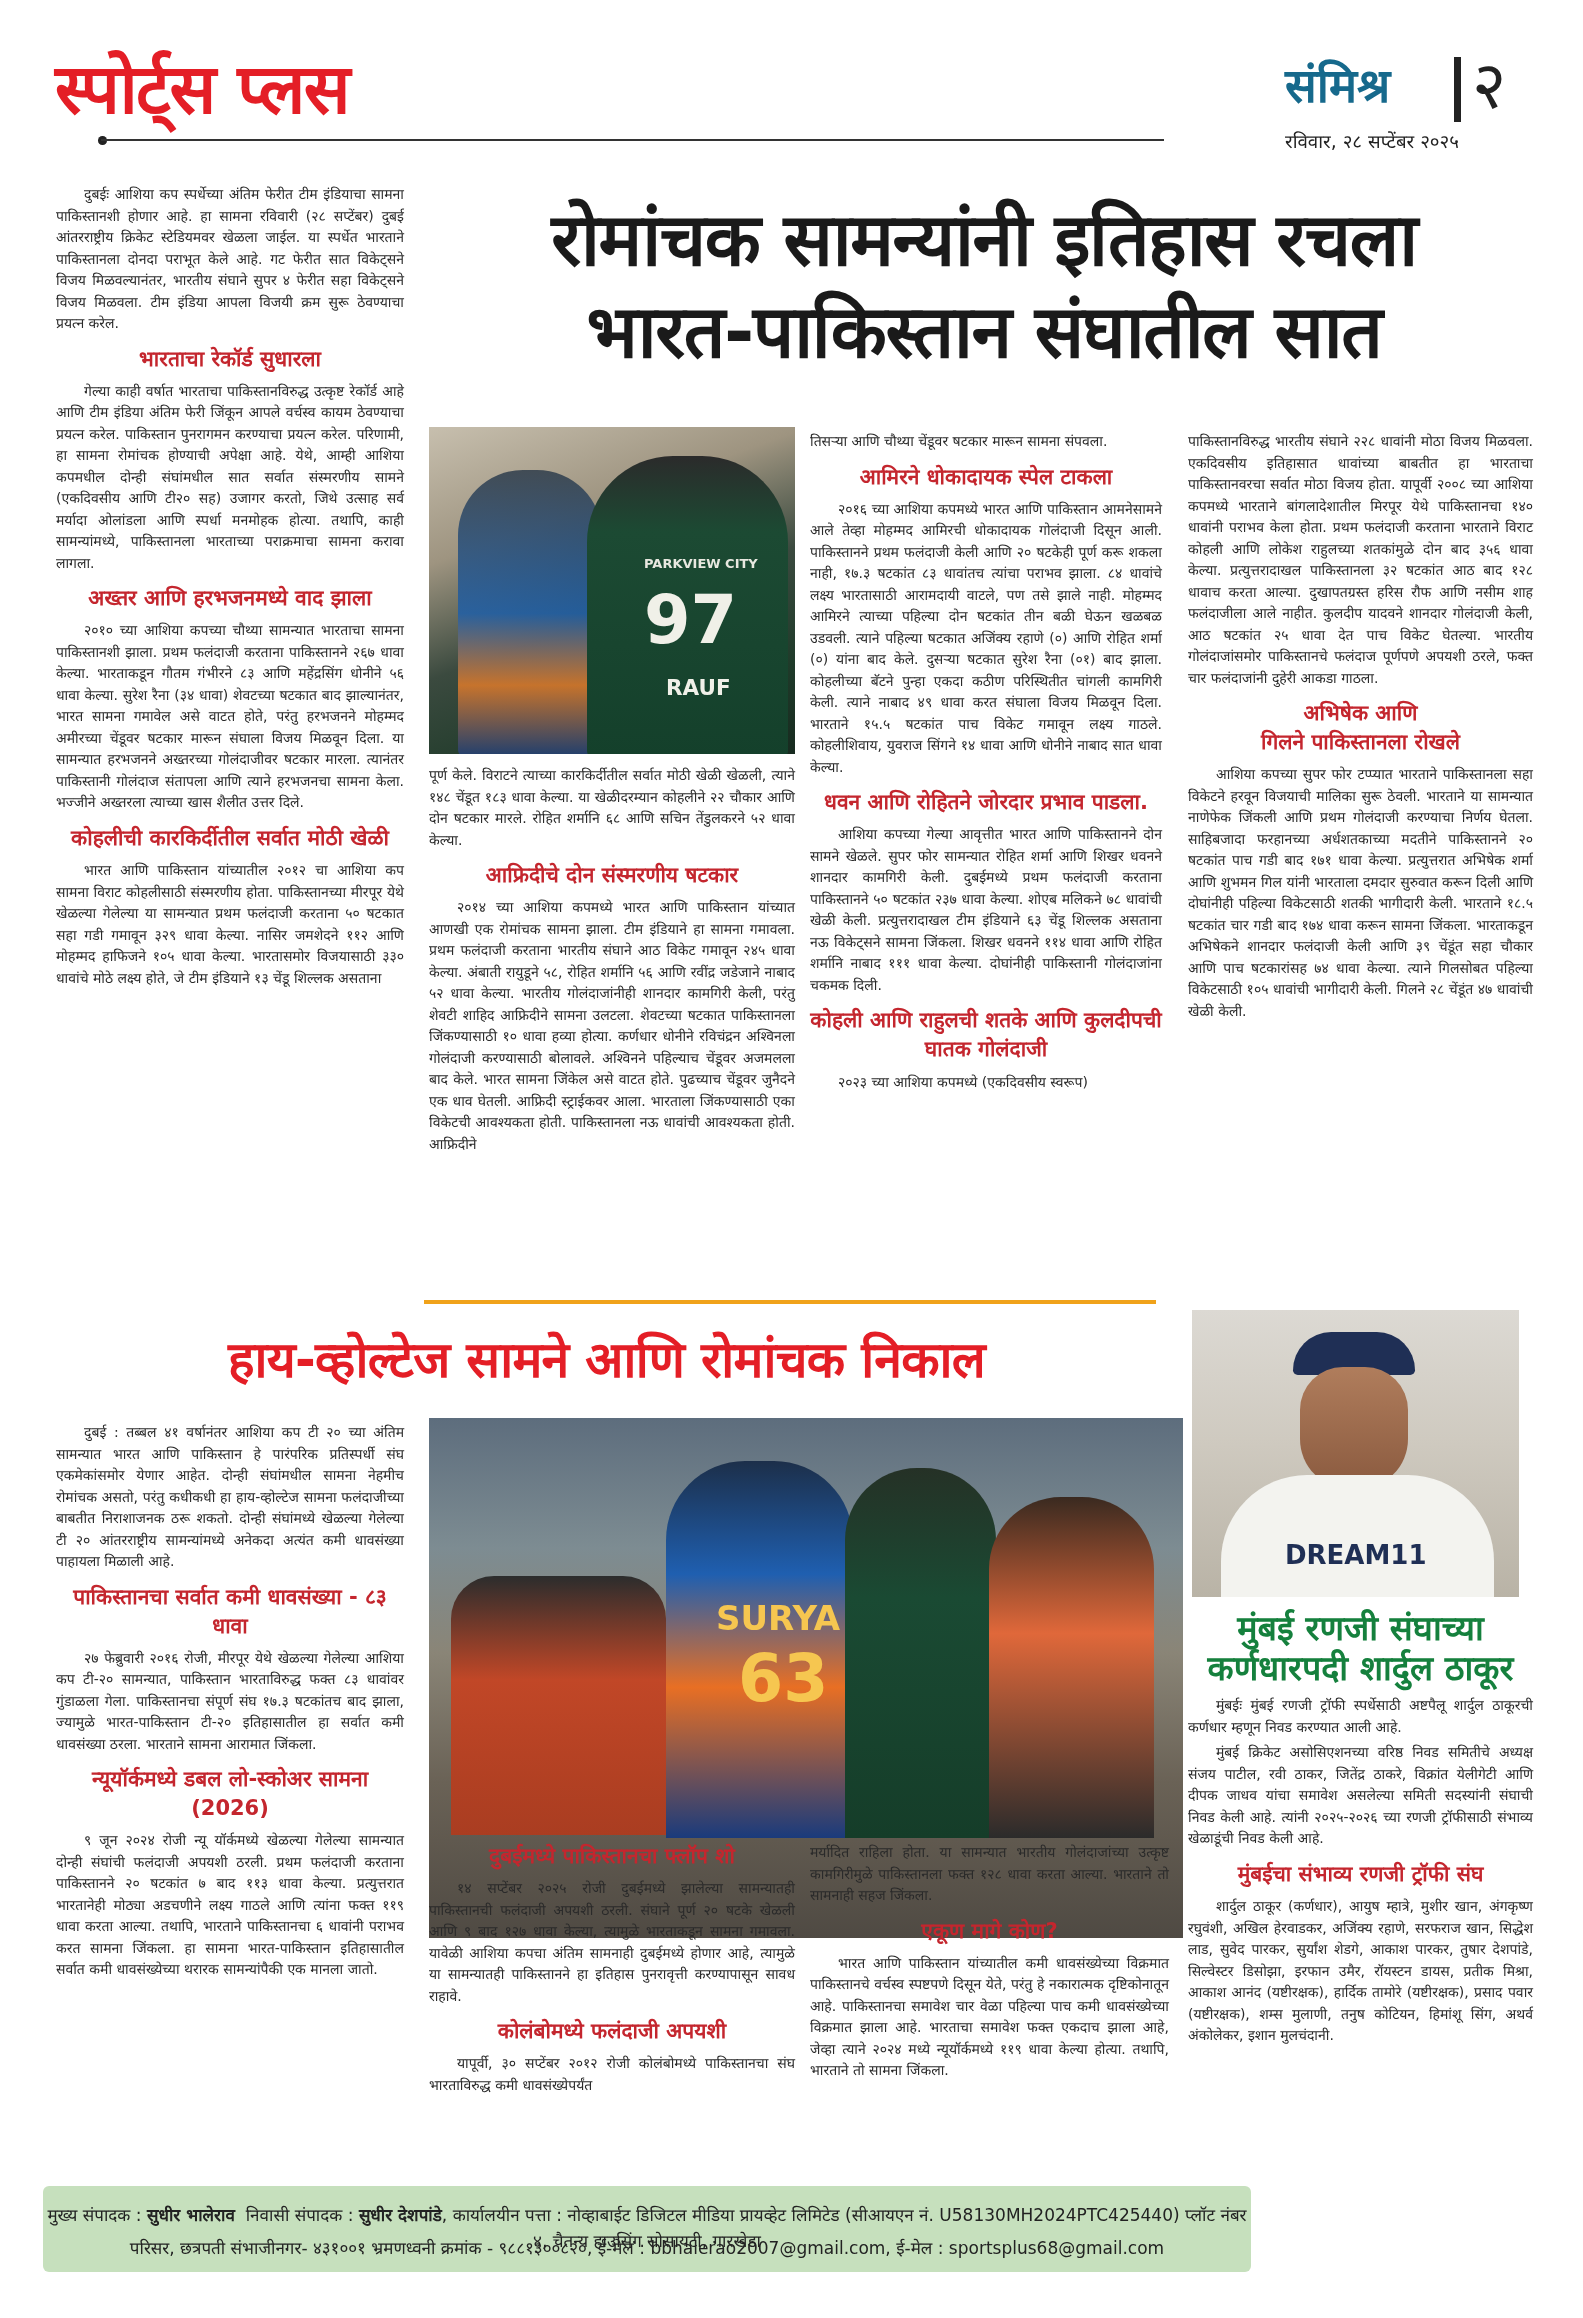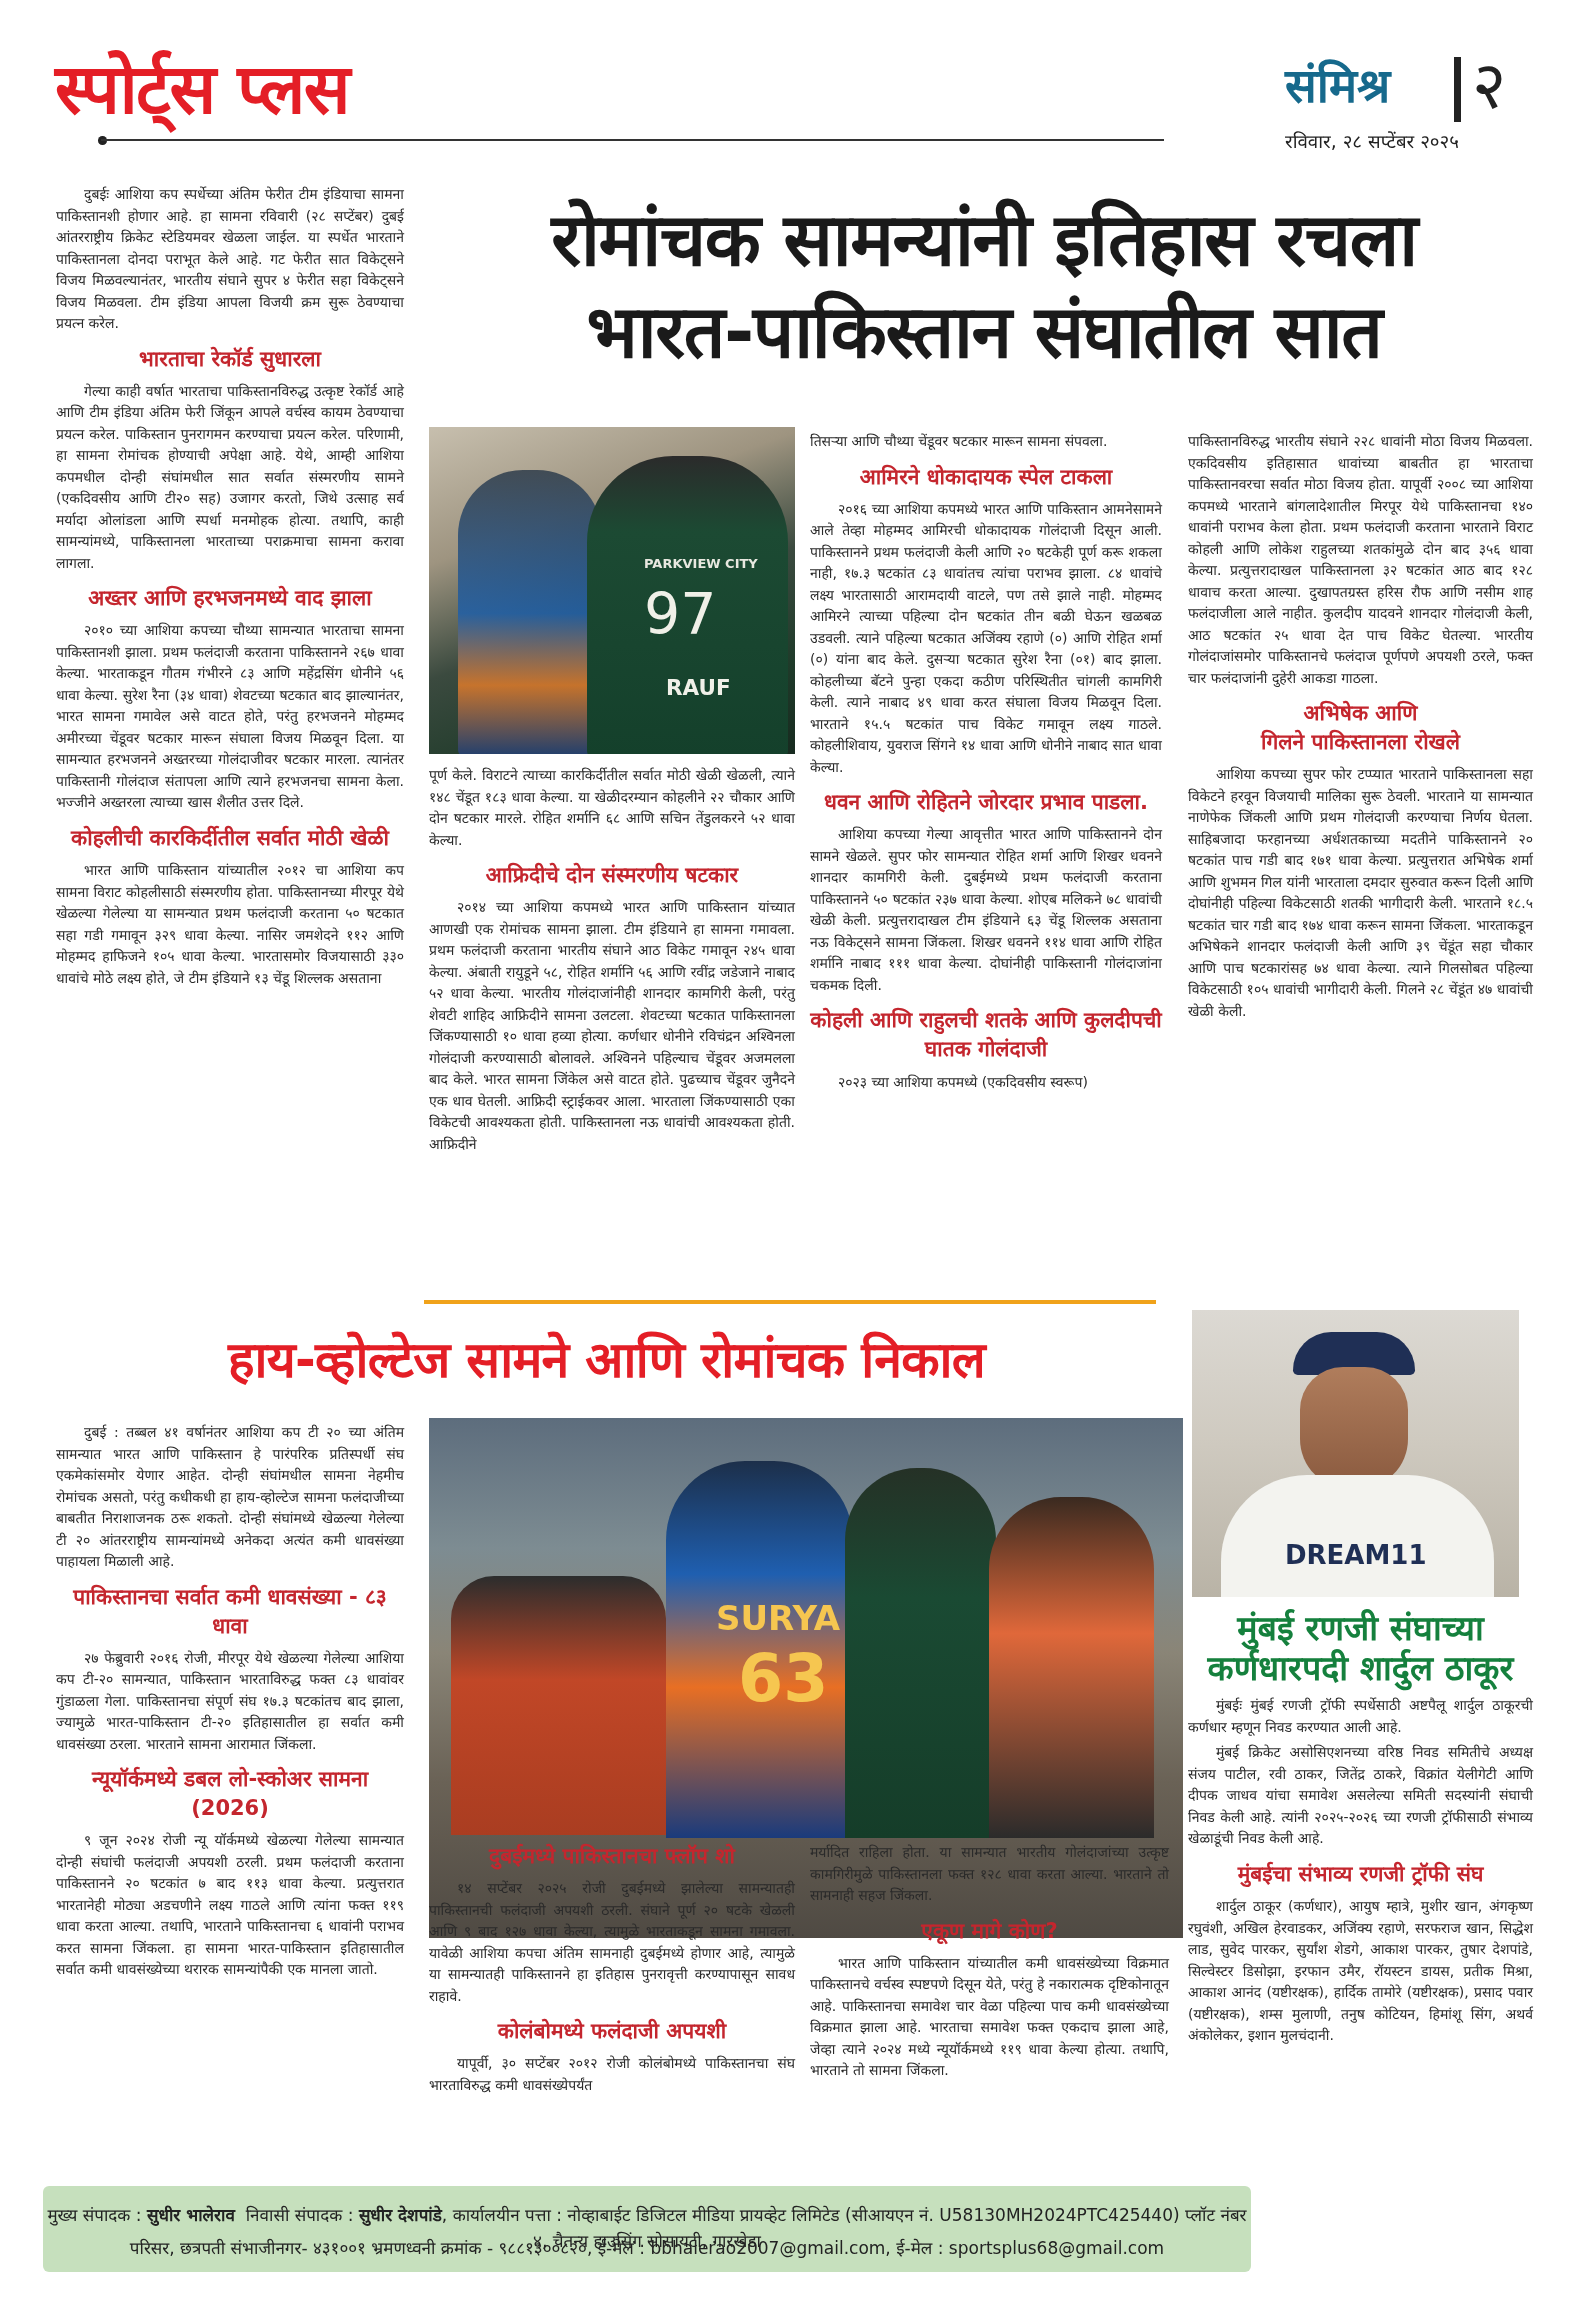--- a/index.html
+++ b/index.html
@@ -69,21 +69,21 @@
   <h3 class="sub">अख्तर आणि हरभजनमध्ये वाद झाला</h3>
   <p>२०१० च्या आशिया कपच्या चौथ्या सामन्यात भारताचा सामना पाकिस्तानशी झाला. प्रथम फलंदाजी करताना पाकिस्तानने २६७ धावा केल्या. भारताकडून गौतम गंभीरने ८३ आणि महेंद्रसिंग धोनीने ५६ धावा केल्या. सुरेश रैना (३४ धावा) शेवटच्या षटकात बाद झाल्यानंतर, भारत सामना गमावेल असे वाटत होते, परंतु हरभजनने मोहम्मद अमीरच्या चेंडूवर षटकार मारून संघाला विजय मिळवून दिला. या सामन्यात हरभजनने अख्तरच्या गोलंदाजीवर षटकार मारला. त्यानंतर पाकिस्तानी गोलंदाज संतापला आणि त्याने हरभजनचा सामना केला. भज्जीने अख्तरला त्याच्या खास शैलीत उत्तर दिले.</p>
   <h3 class="sub">कोहलीची कारकिर्दीतील सर्वात मोठी खेळी</h3>
   <p>भारत आणि पाकिस्तान यांच्यातील २०१२ चा आशिया कप सामना विराट कोहलीसाठी संस्मरणीय होता. पाकिस्तानच्या मीरपूर येथे खेळल्या गेलेल्या या सामन्यात प्रथम फलंदाजी करताना ५० षटकात सहा गडी गमावून ३२९ धावा केल्या. नासिर जमशेदने ११२ आणि मोहम्मद हाफिजने १०५ धावा केल्या. भारतासमोर विजयासाठी ३३० धावांचे मोठे लक्ष्य होते, जे टीम इंडियाने १३ चेंडू शिल्लक असताना</p>
 </div>
 
 <div class="photo photo1">
   <div class="shape" style="left:29px; top:43px; width:144px; height:287px; background:linear-gradient(180deg,#2e3c4a,#1f5fa8 50%,#e07b2a 75%,#1f3f7a); border-radius:65px 65px 7.2px 7.2px; opacity:0.85;"></div>
   <div class="shape" style="left:158px; top:29px; width:201px; height:302px; background:linear-gradient(180deg,#2b2b2b 0%,#1c4a33 25%,#14402b 100%); border-radius:86px 86px 7.2px 7.2px;"></div>
   <div class="shape" style="left:215px; top:129px; color:#e8e8e0; font-size:13px; font-weight:bold;">PARKVIEW CITY</div>
-  <div class="shape" style="left:215px; top:154px; color:#f0f0e8; font-size:57px; font-weight:normal;">97</div>
+  <div class="shape" style="left:215px; top:154px; color:#f0f0e8; font-size:67px; font-weight:bold;">97</div>
   <div class="shape" style="left:237px; top:248px; color:#f0f0e8; font-size:21.5px; font-weight:bold;">RAUF</div>
 </div>
 
 <div class="col" style="left:429px; top:765px; width:366px;">
   <p style="text-indent:0">पूर्ण केले. विराटने त्याच्या कारकिर्दीतील सर्वात मोठी खेळी खेळली, त्याने १४८ चेंडूत १८३ धावा केल्या. या खेळीदरम्यान कोहलीने २२ चौकार आणि दोन षटकार मारले. रोहित शर्मानि ६८ आणि सचिन तेंडुलकरने ५२ धावा केल्या.</p>
   <h3 class="sub">आफ्रिदीचे दोन संस्मरणीय षटकार</h3>
   <p>२०१४ च्या आशिया कपमध्ये भारत आणि पाकिस्तान यांच्यात आणखी एक रोमांचक सामना झाला. टीम इंडियाने हा सामना गमावला. प्रथम फलंदाजी करताना भारतीय संघाने आठ विकेट गमावून २४५ धावा केल्या. अंबाती रायुडूने ५८, रोहित शर्मानि ५६ आणि रवींद्र जडेजाने नाबाद ५२ धावा केल्या. भारतीय गोलंदाजांनीही शानदार कामगिरी केली, परंतु शेवटी शाहिद आफ्रिदीने सामना उलटला. शेवटच्या षटकात पाकिस्तानला जिंकण्यासाठी १० धावा हव्या होत्या. कर्णधार धोनीने रविचंद्रन अश्विनला गोलंदाजी करण्यासाठी बोलावले. अश्विनने पहिल्याच चेंडूवर अजमलला बाद केले. भारत सामना जिंकेल असे वाटत होते. पुढच्याच चेंडूवर जुनैदने एक धाव घेतली. आफ्रिदी स्ट्राईकवर आला. भारताला जिंकण्यासाठी एका विकेटची आवश्यकता होती. पाकिस्तानला नऊ धावांची आवश्यकता होती. आफ्रिदीने</p>
 </div>
 
 <div class="col" style="left:810px; top:431px; width:352px;">

